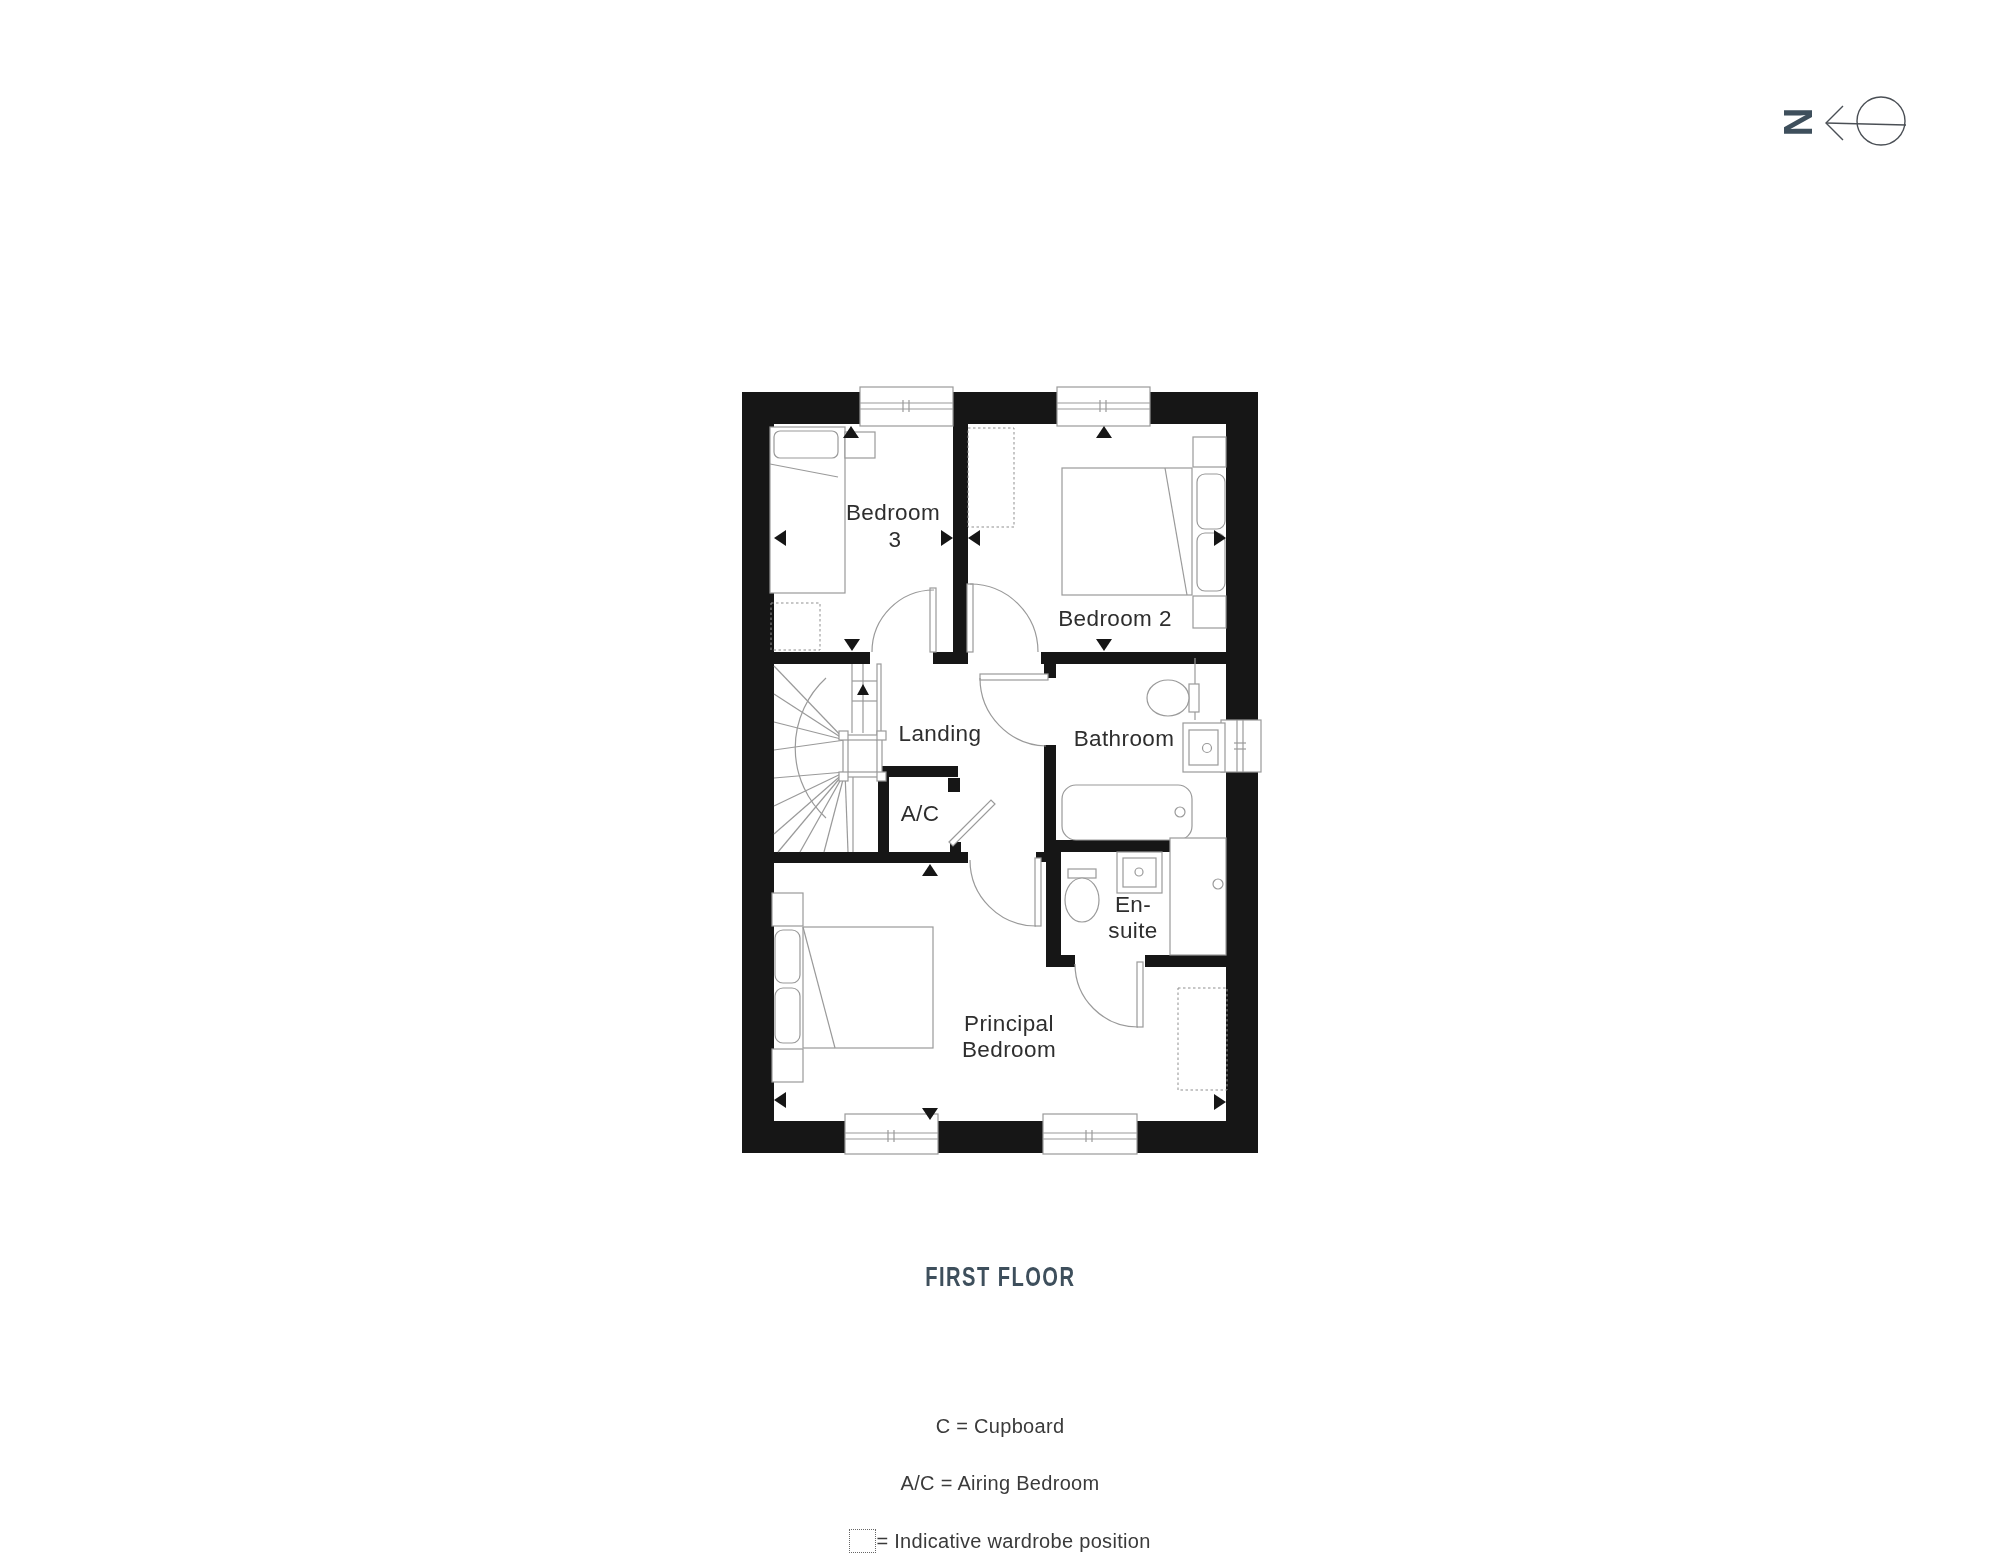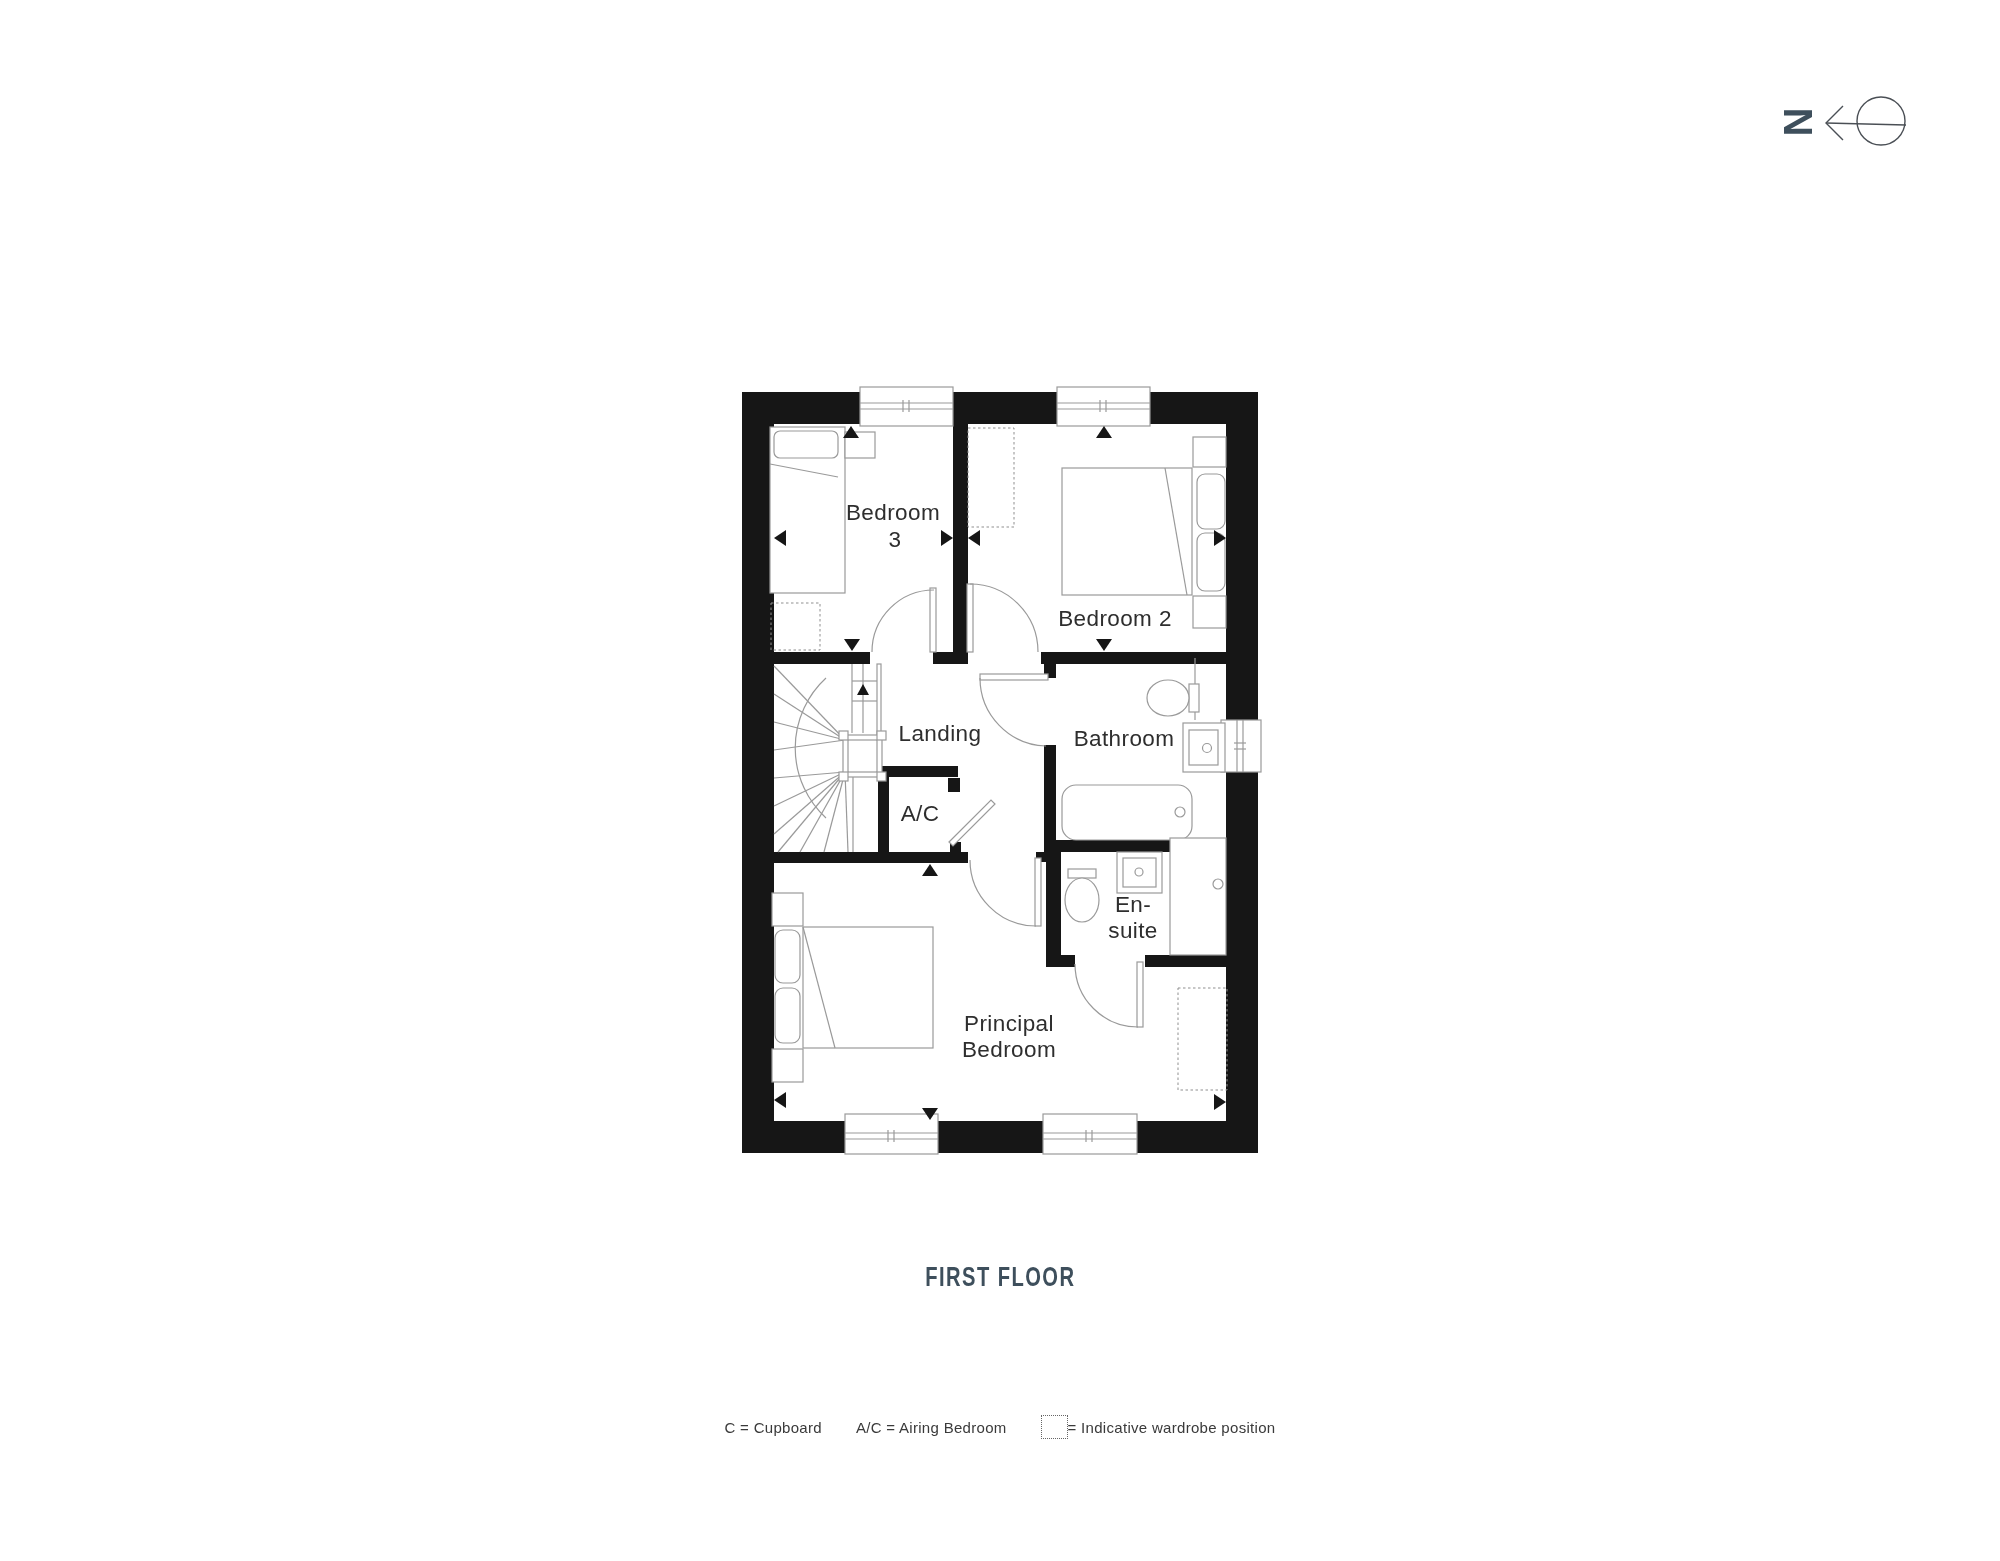--- a/index.html
+++ b/index.html
@@ -24,21 +24,21 @@
   .compass-stroke{stroke:#4a4f55;stroke-width:1.4;fill:none;}
   .compass-n{fill:var(--accent);font-family:"Liberation Sans",sans-serif;
        font-size:40px;font-weight:700;text-anchor:middle;}
 
   
   .floor-title{position:absolute;left:0;top:1233px;width:100%;text-align:center;margin-top:28px;}
   .floor-title span{display:inline-block;transform:scaleX(0.72);
        font-size:28px;font-weight:700;letter-spacing:2px;color:var(--accent);}
   .legend{position:absolute;left:0;top:1415px;width:100%;
        display:flex;justify-content:center;align-items:center;gap:34px;
-       font-size:15px;color:#3a3a3a;letter-spacing:0.3px;}
+       font-size:20px;color:#3a3a3a;letter-spacing:0.3px;flex-direction:column;}
   .legend-group{display:flex;align-items:center;}
   .wbox{display:inline-block;width:25px;height:22px;border:1px dotted #666;
        background:#fff;}
 </style>
 </head>
 <body>
 
 <svg class="plan-svg" width="2000" height="1561" viewBox="0 0 2000 1561" xmlns="http://www.w3.org/2000/svg">
 
   <g>

